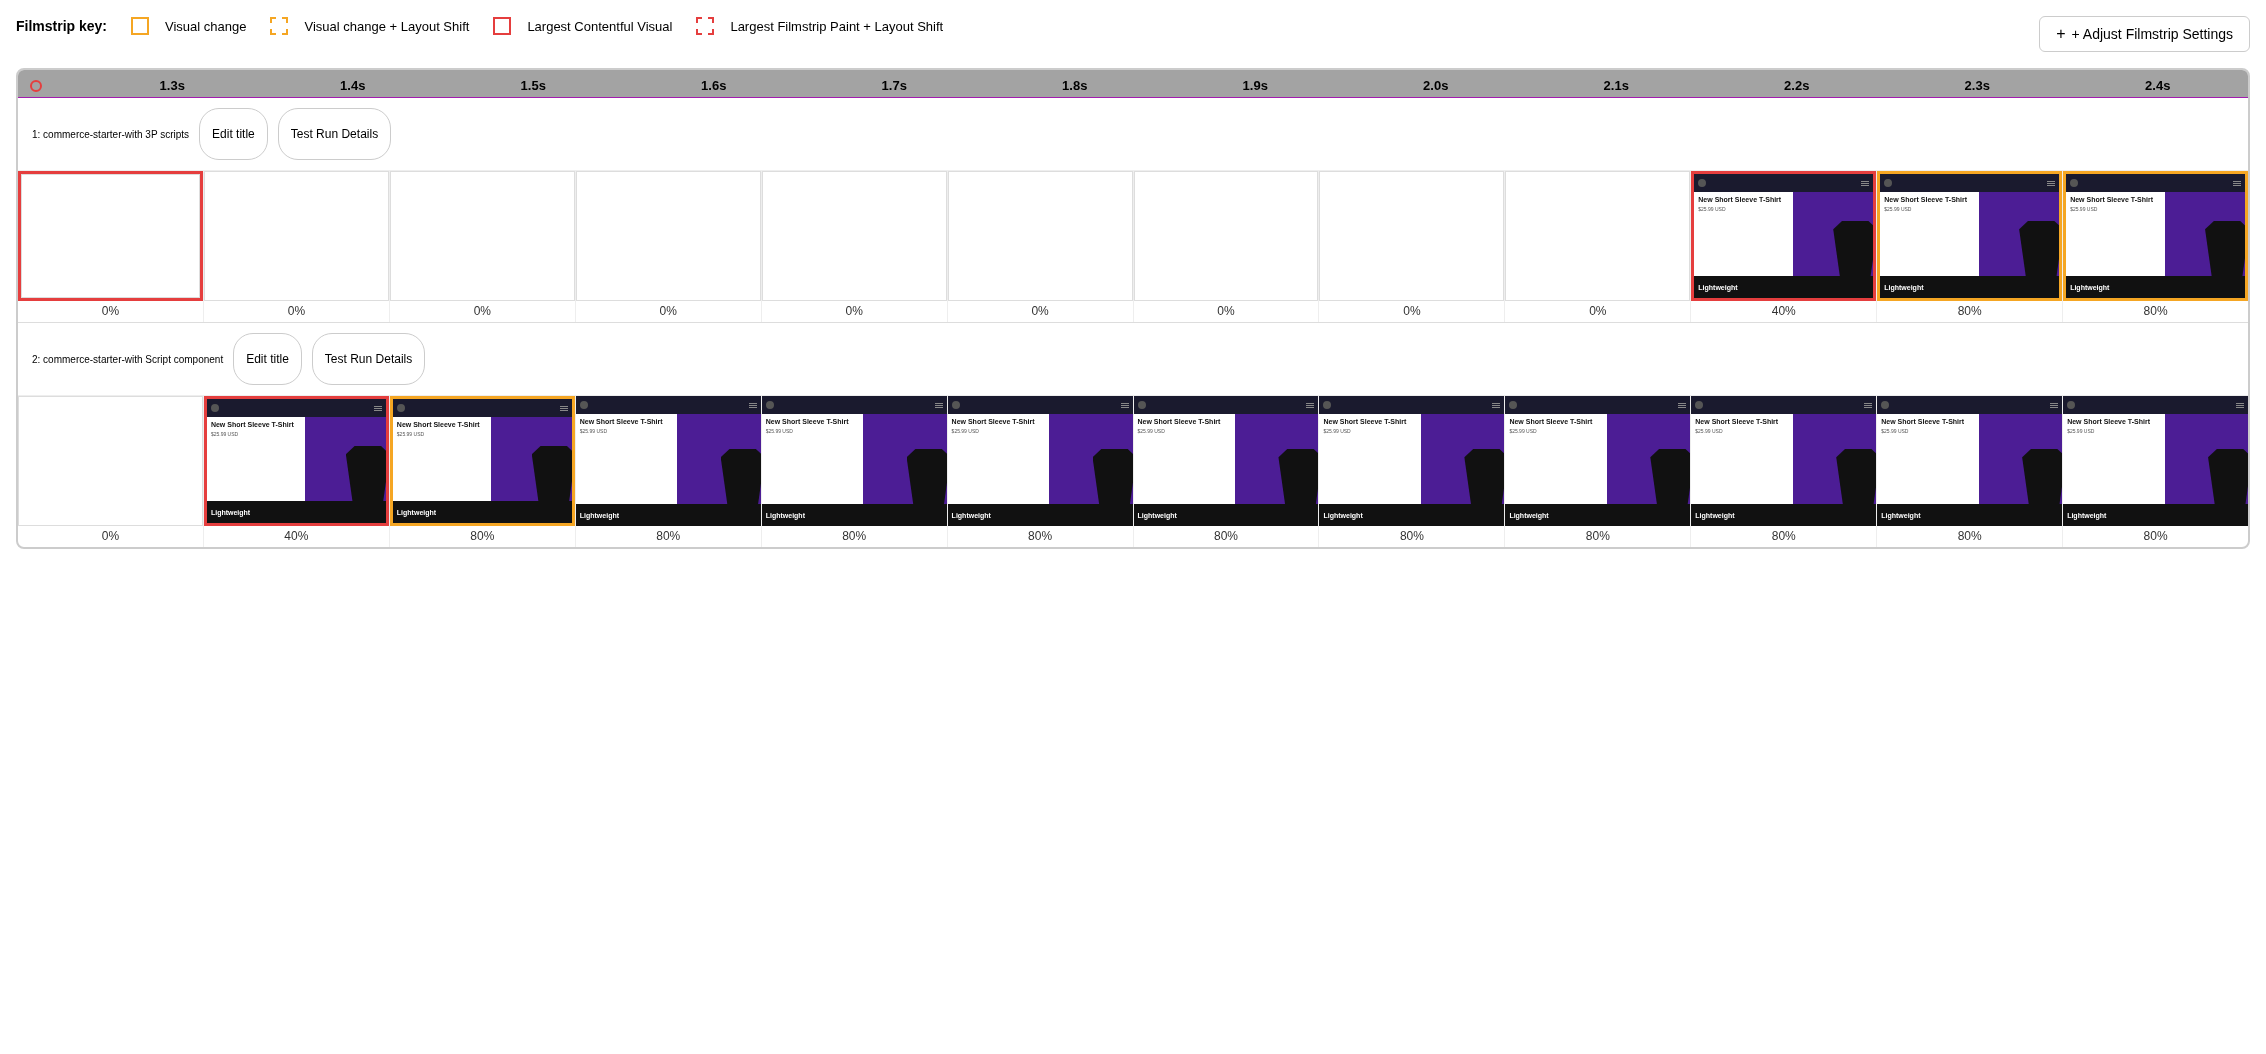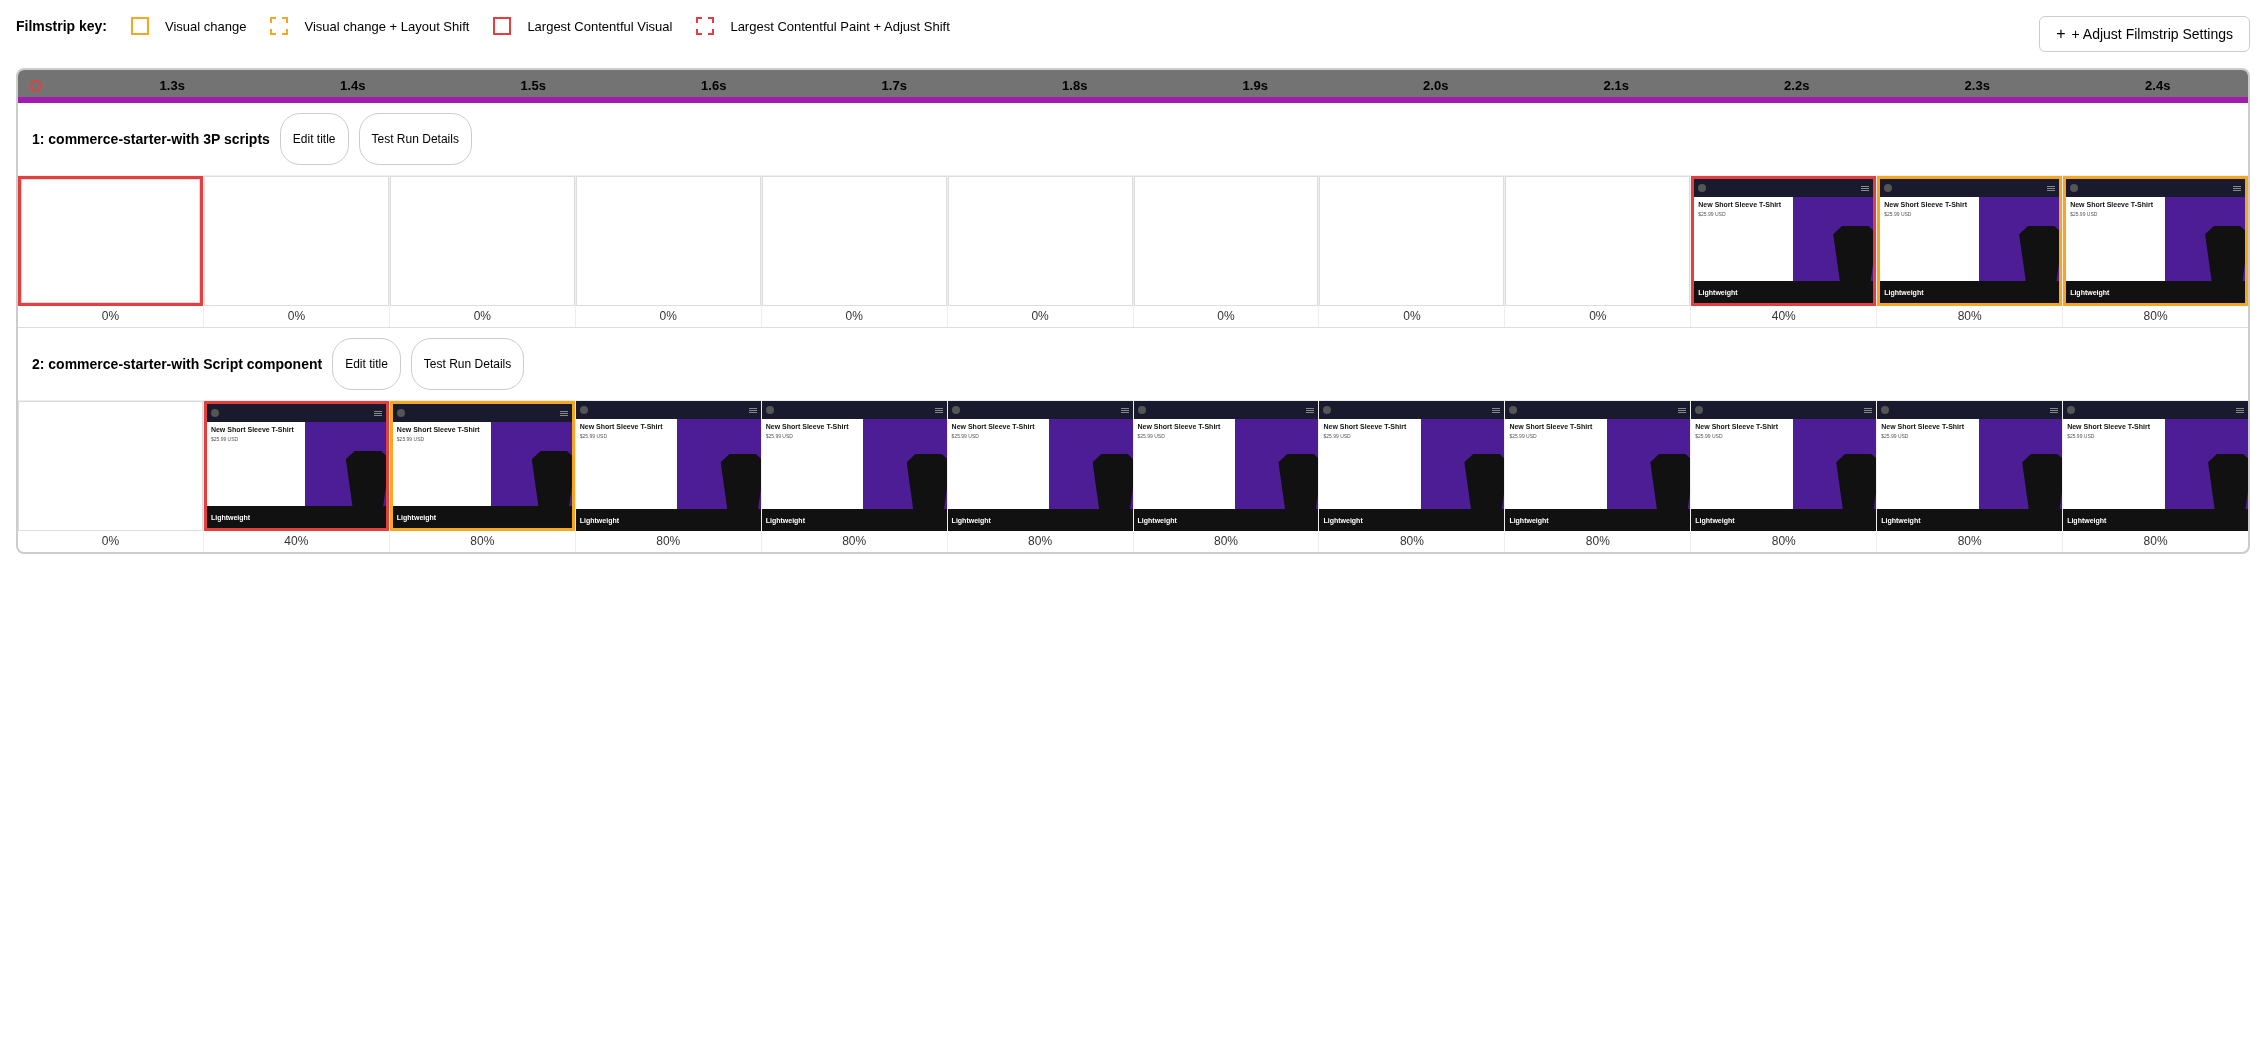--- a/index.html
+++ b/index.html
@@ -59,23 +59,23 @@
     .filmstrip-container {
       border: 2px solid #ccc;
       border-radius: 8px;
       overflow: hidden;
     }
 
     
     .timeline-header {
       display: flex;
       align-items: center;
-      border-bottom: 6px solid #a21caf;
+      border-bottom: 1px solid #a21caf;
       padding: 8px 0 4px 0;
-      background: #737373;
+      background: #a3a3a3;
       position: relative;
       gap: 36px;
     }
     .timeline-dot {
       width: 12px;
       height: 12px;
       border-radius: 50%;
       border: 2px solid #e53e3e;
       margin-left: 12px;
       flex-shrink: 0;
@@ -100,22 +100,22 @@
 
     .test-header {
       display: flex;
       align-items: center;
       padding: 10px 14px;
       gap: 10px;
       background: #fff;
       border-bottom: 1px solid #eee;
     }
     .test-title {
-      font-weight: 700;
-      font-size: 14px;
+      font-weight: 400;
+      font-size: 10px;
     }
     .test-btn {
       border: 1.5px solid #ccc;
       background: #fff;
       border-radius: 20px;
       padding: 18px 12px;
       font-size: 12px;
       cursor: pointer;
     }
 
@@ -261,21 +261,21 @@
       <span>Visual change + Layout Shift</span>
     </div>
 
     <div class="key-item">
       <div class="key-box key-box-solid-red"></div>
       <span>Largest Contentful Visual</span>
     </div>
 
     <div class="key-item">
       <div class="key-box key-box-dashed-red"></div>
-      <span>Largest Contentful Paint + Adjust Shift</span>
+      <span>Largest Filmstrip Paint + Layout Shift</span>
     </div>
   </div>
 
   <button class="adjust-btn">
     <span style="font-size:16px;">+</span>
     <span>+ Adjust Filmstrip Settings</span>
   </button>
 </div>
 
 <div class="filmstrip-container">

